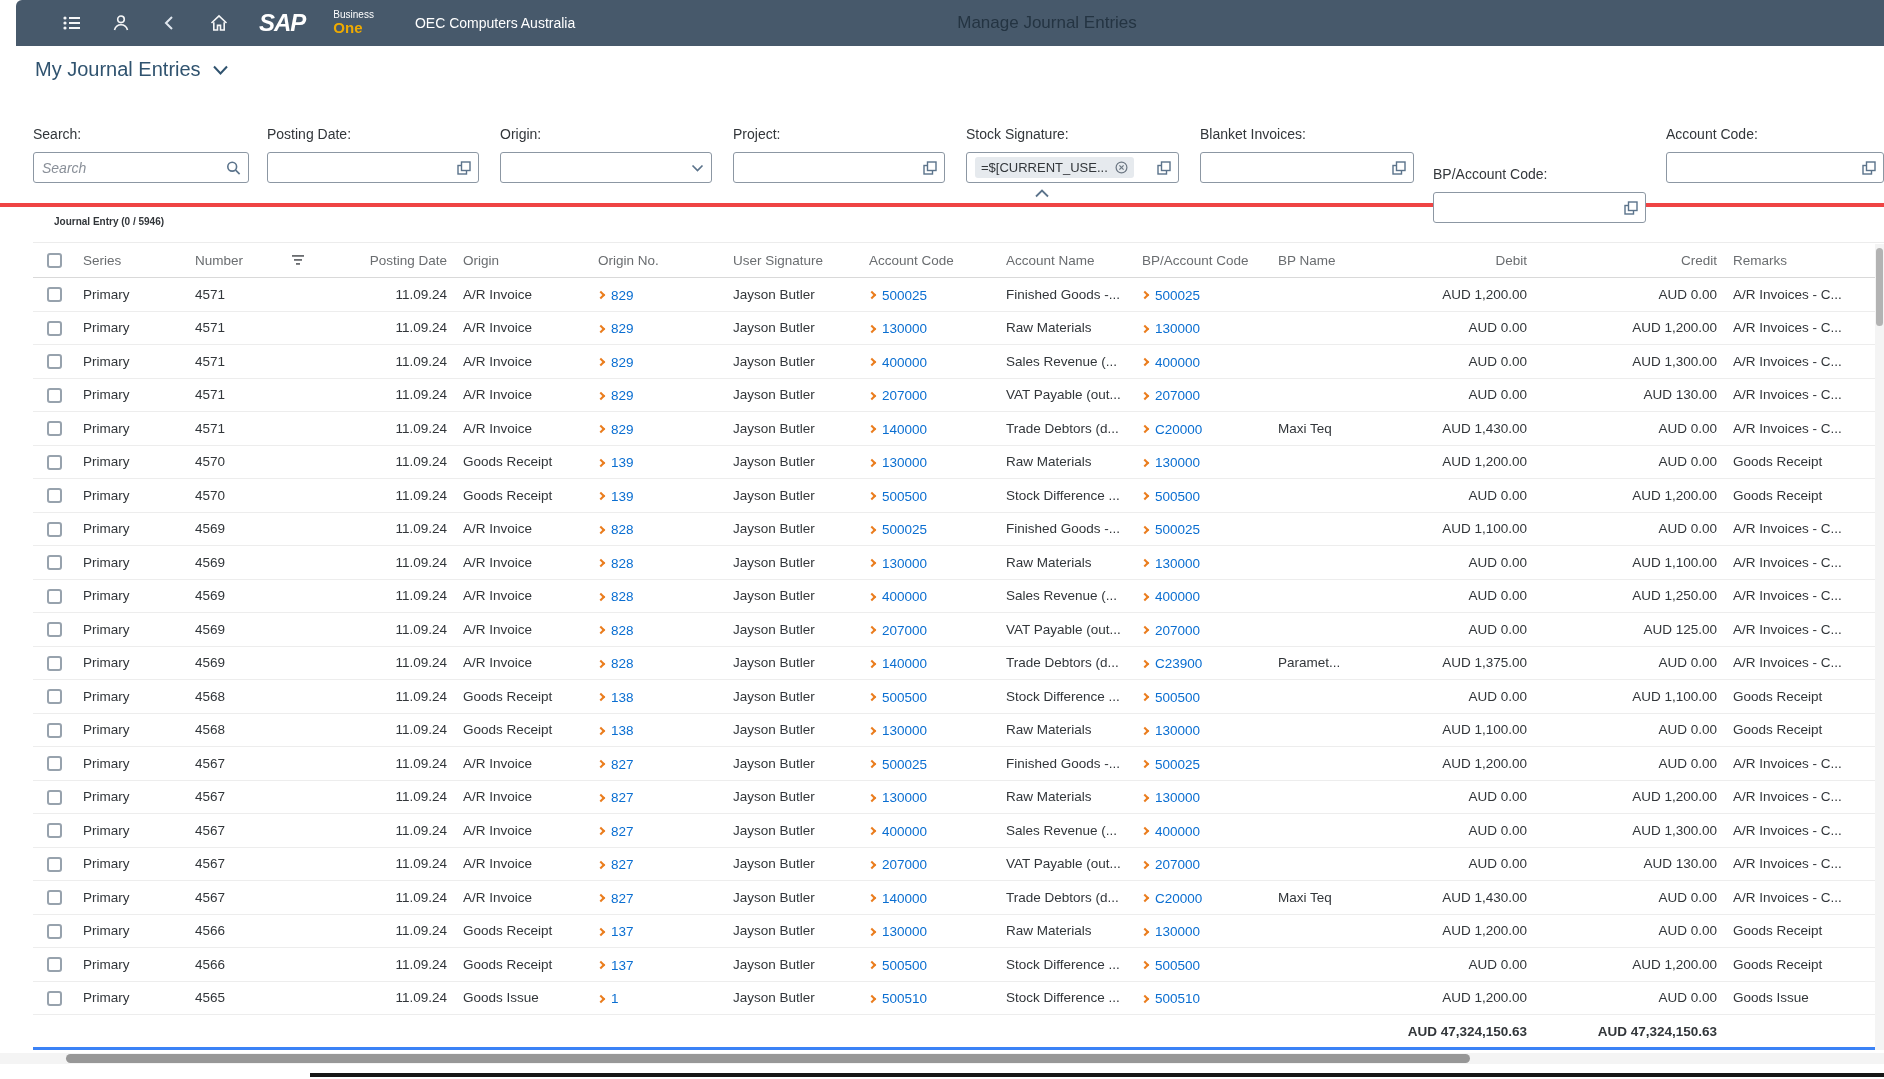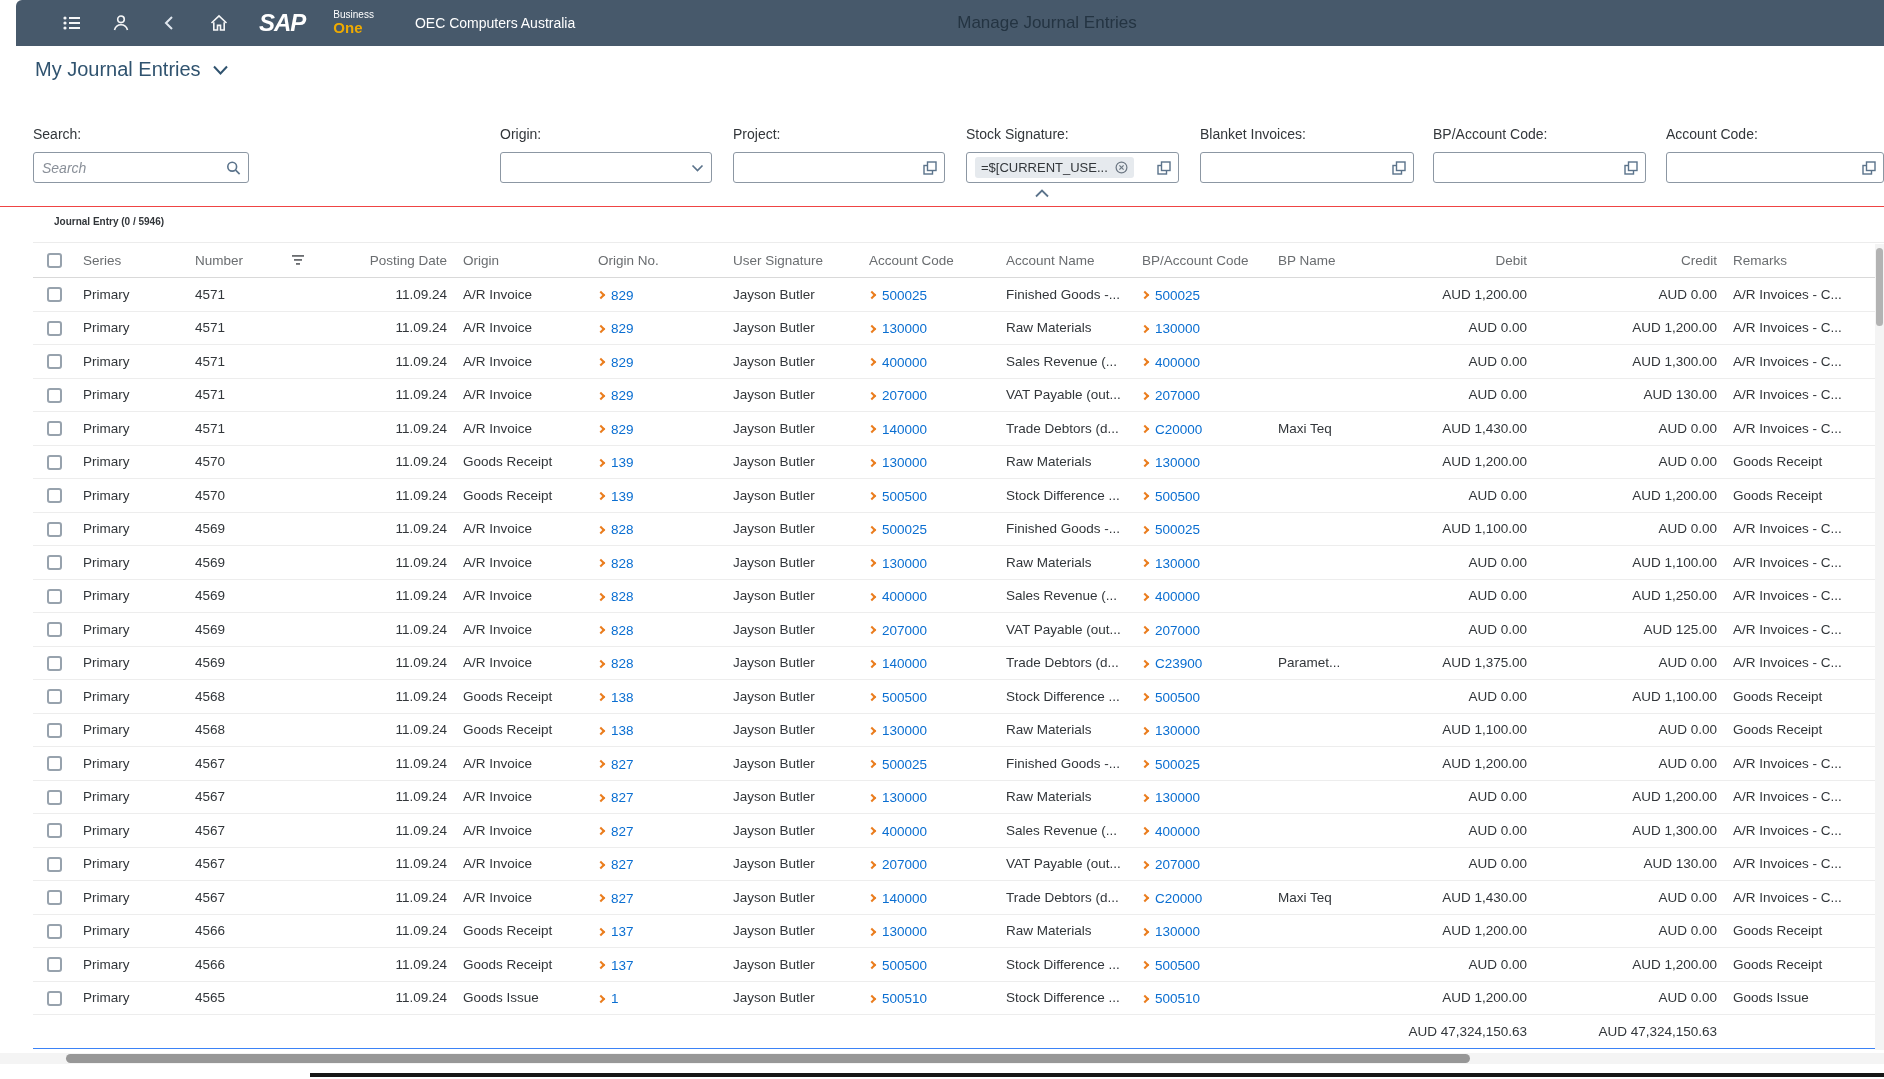--- a/index.html
+++ b/index.html
@@ -18,21 +18,21 @@
   .sap-logo .bo .one { color:#f0ab00; font-size:15px; font-weight:700; }
   .company { color:#fff; font-size:14px; margin-left:14px; }
   .shell-title { position:absolute; top:0; left:1031px; transform:translateX(-50%); height:46px; line-height:46px; font-size:17px; color:#243442; white-space:nowrap; }
 
   
   .viewbar { position:absolute; top:46px; left:0; width:100%; height:50px; background:#fff; }
   .view-select { position:absolute; left:35px; top:12px; display:flex; align-items:center; gap:11px; cursor:pointer; }
   .view-title { font-size:20px; color:#30536f; }
 
   
-  .filters { position:absolute; top:96px; left:0; width:100%; height:111px; background:#fff; border-bottom:1px solid #ef4444; }
+  .filters { position:absolute; top:96px; left:0; width:100%; height:111px; background:#fff; border-bottom:4px solid #ef4444; }
   .fitem { position:absolute; top:30px; }
   .flabel { display:block; font-size:14px; color:#32363a; margin-bottom:10px; }
   .finput { position:relative; height:31px; border:1px solid #8c97a3; border-radius:3px; background:#fff;
             display:flex; align-items:center; padding:0 28px 0 8px; cursor:text; }
   .finput input { border:none; outline:none; width:100%; font-size:14px; color:#32363a; background:transparent;
                   font-family:"Liberation Sans","DejaVu Sans",sans-serif; }
   .finput input::placeholder { font-style:italic; color:#8a9099; }
   .fic { position:absolute; right:7px; top:50%; transform:translateY(-50%); display:flex; cursor:pointer; }
   .token { display:inline-flex; align-items:center; gap:7px; background:#e6eaee; border-radius:3px;
            padding:3px 6px; font-size:13px; color:#32363a; white-space:nowrap; max-width:100%; overflow:hidden; }
@@ -48,21 +48,21 @@
   td { height:33.5px; font-size:13.5px; color:#32363a; padding:0 8px; border-bottom:1px solid #ededed;
        white-space:nowrap; overflow:hidden; text-overflow:ellipsis; }
   .num { text-align:right; }
   .c-check { text-align:center; padding:0 4px; }
   .cb { display:inline-block; width:15px; height:15px; border:2px solid #97a2ad; border-radius:3px; background:#fff;
         vertical-align:middle; cursor:pointer; }
   .linkcell { display:inline-flex; align-items:center; max-width:100%; }
   .chev { display:inline-block; width:6px; height:6px; border-top:2px solid #ea7d1e; border-right:2px solid #ea7d1e;
           transform:rotate(45deg); margin-right:7px; flex:none; cursor:pointer; }
   a.link { color:#0a6ed1; text-decoration:none; cursor:pointer; overflow:hidden; text-overflow:ellipsis; }
-  tfoot td { font-weight:400; border-top:1px solid #e0e0e0; border-bottom:1px solid #3b82f6; height:34px; }
+  tfoot td { font-weight:700; border-top:1px solid #e0e0e0; border-bottom:3px solid #3b82f6; height:34px; }
   .hdr-filter-ic { position:absolute; right:10px; top:50%; transform:translateY(-50%); cursor:pointer; display:flex; }
 
   
   .hscroll { position:absolute; left:0; top:1053px; width:100%; height:11px; background:#f4f4f4; }
   .hthumb { position:absolute; left:66px; top:1px; width:1404px; height:9px; background:#979797; border-radius:5px; cursor:pointer; }
   .vscroll { position:absolute; right:0; top:244px; width:9px; height:806px; background:#f4f4f4; }
   .vthumb { position:absolute; left:1px; top:4px; width:7px; height:78px; background:#b3b3b3; border-radius:4px; cursor:pointer; }
   .bstrip { position:absolute; left:310px; top:1073px; width:1574px; height:4px; background:#161616; }
 </style>
 </head>
@@ -130,20 +130,31 @@
         <input type="text" placeholder="Search" style="">
         <span class="fic">
           <svg width="15" height="15" viewBox="0 0 15 15">
               <circle cx="6.2" cy="6.2" r="4.4" fill="none" stroke="#5b738b" stroke-width="1.6"></circle>
               <line x1="9.6" y1="9.6" x2="13.6" y2="13.6" stroke="#5b738b" stroke-width="1.6"></line>
             </svg>
         </span>
       </div>
     </div>
 
+    <div class="fitem" style="left:267px;width:212px;">
+      <label class="flabel">Posting Date:</label>
+      <div class="finput">
+        <span class="fic">
+          <svg width="14" height="14" viewBox="0 0 14 14">
+              <rect x="1" y="4.5" width="8.5" height="8.5" fill="none" stroke="#5b738b" stroke-width="1.4"></rect>
+              <rect x="4.5" y="1" width="8.5" height="8.5" fill="#fff" stroke="#5b738b" stroke-width="1.4"></rect>
+            </svg>
+        </span>
+      </div>
+    </div>
 
     <div class="fitem" style="left:500px;width:212px;">
       <label class="flabel">Origin:</label>
       <div class="finput">
         <span class="fic">
           <svg width="13" height="9" viewBox="0 0 13 9">
               <polyline points="1.5,2 6.5,7 11.5,2" fill="none" stroke="#5b738b" stroke-width="1.7"></polyline>
             </svg>
         </span>
       </div>
@@ -188,21 +199,21 @@
       <div class="finput">
         <span class="fic">
           <svg width="14" height="14" viewBox="0 0 14 14">
               <rect x="1" y="4.5" width="8.5" height="8.5" fill="none" stroke="#5b738b" stroke-width="1.4"></rect>
               <rect x="4.5" y="1" width="8.5" height="8.5" fill="#fff" stroke="#5b738b" stroke-width="1.4"></rect>
             </svg>
         </span>
       </div>
     </div>
 
-    <div class="fitem" style="left:1433px;width:213px;">
+    <div class="fitem" style="left:1433px;width:213px;margin-top:40px;">
       <label class="flabel">BP/Account Code:</label>
       <div class="finput">
         <span class="fic">
           <svg width="14" height="14" viewBox="0 0 14 14">
               <rect x="1" y="4.5" width="8.5" height="8.5" fill="none" stroke="#5b738b" stroke-width="1.4"></rect>
               <rect x="4.5" y="1" width="8.5" height="8.5" fill="#fff" stroke="#5b738b" stroke-width="1.4"></rect>
             </svg>
         </span>
       </div>
     </div>

